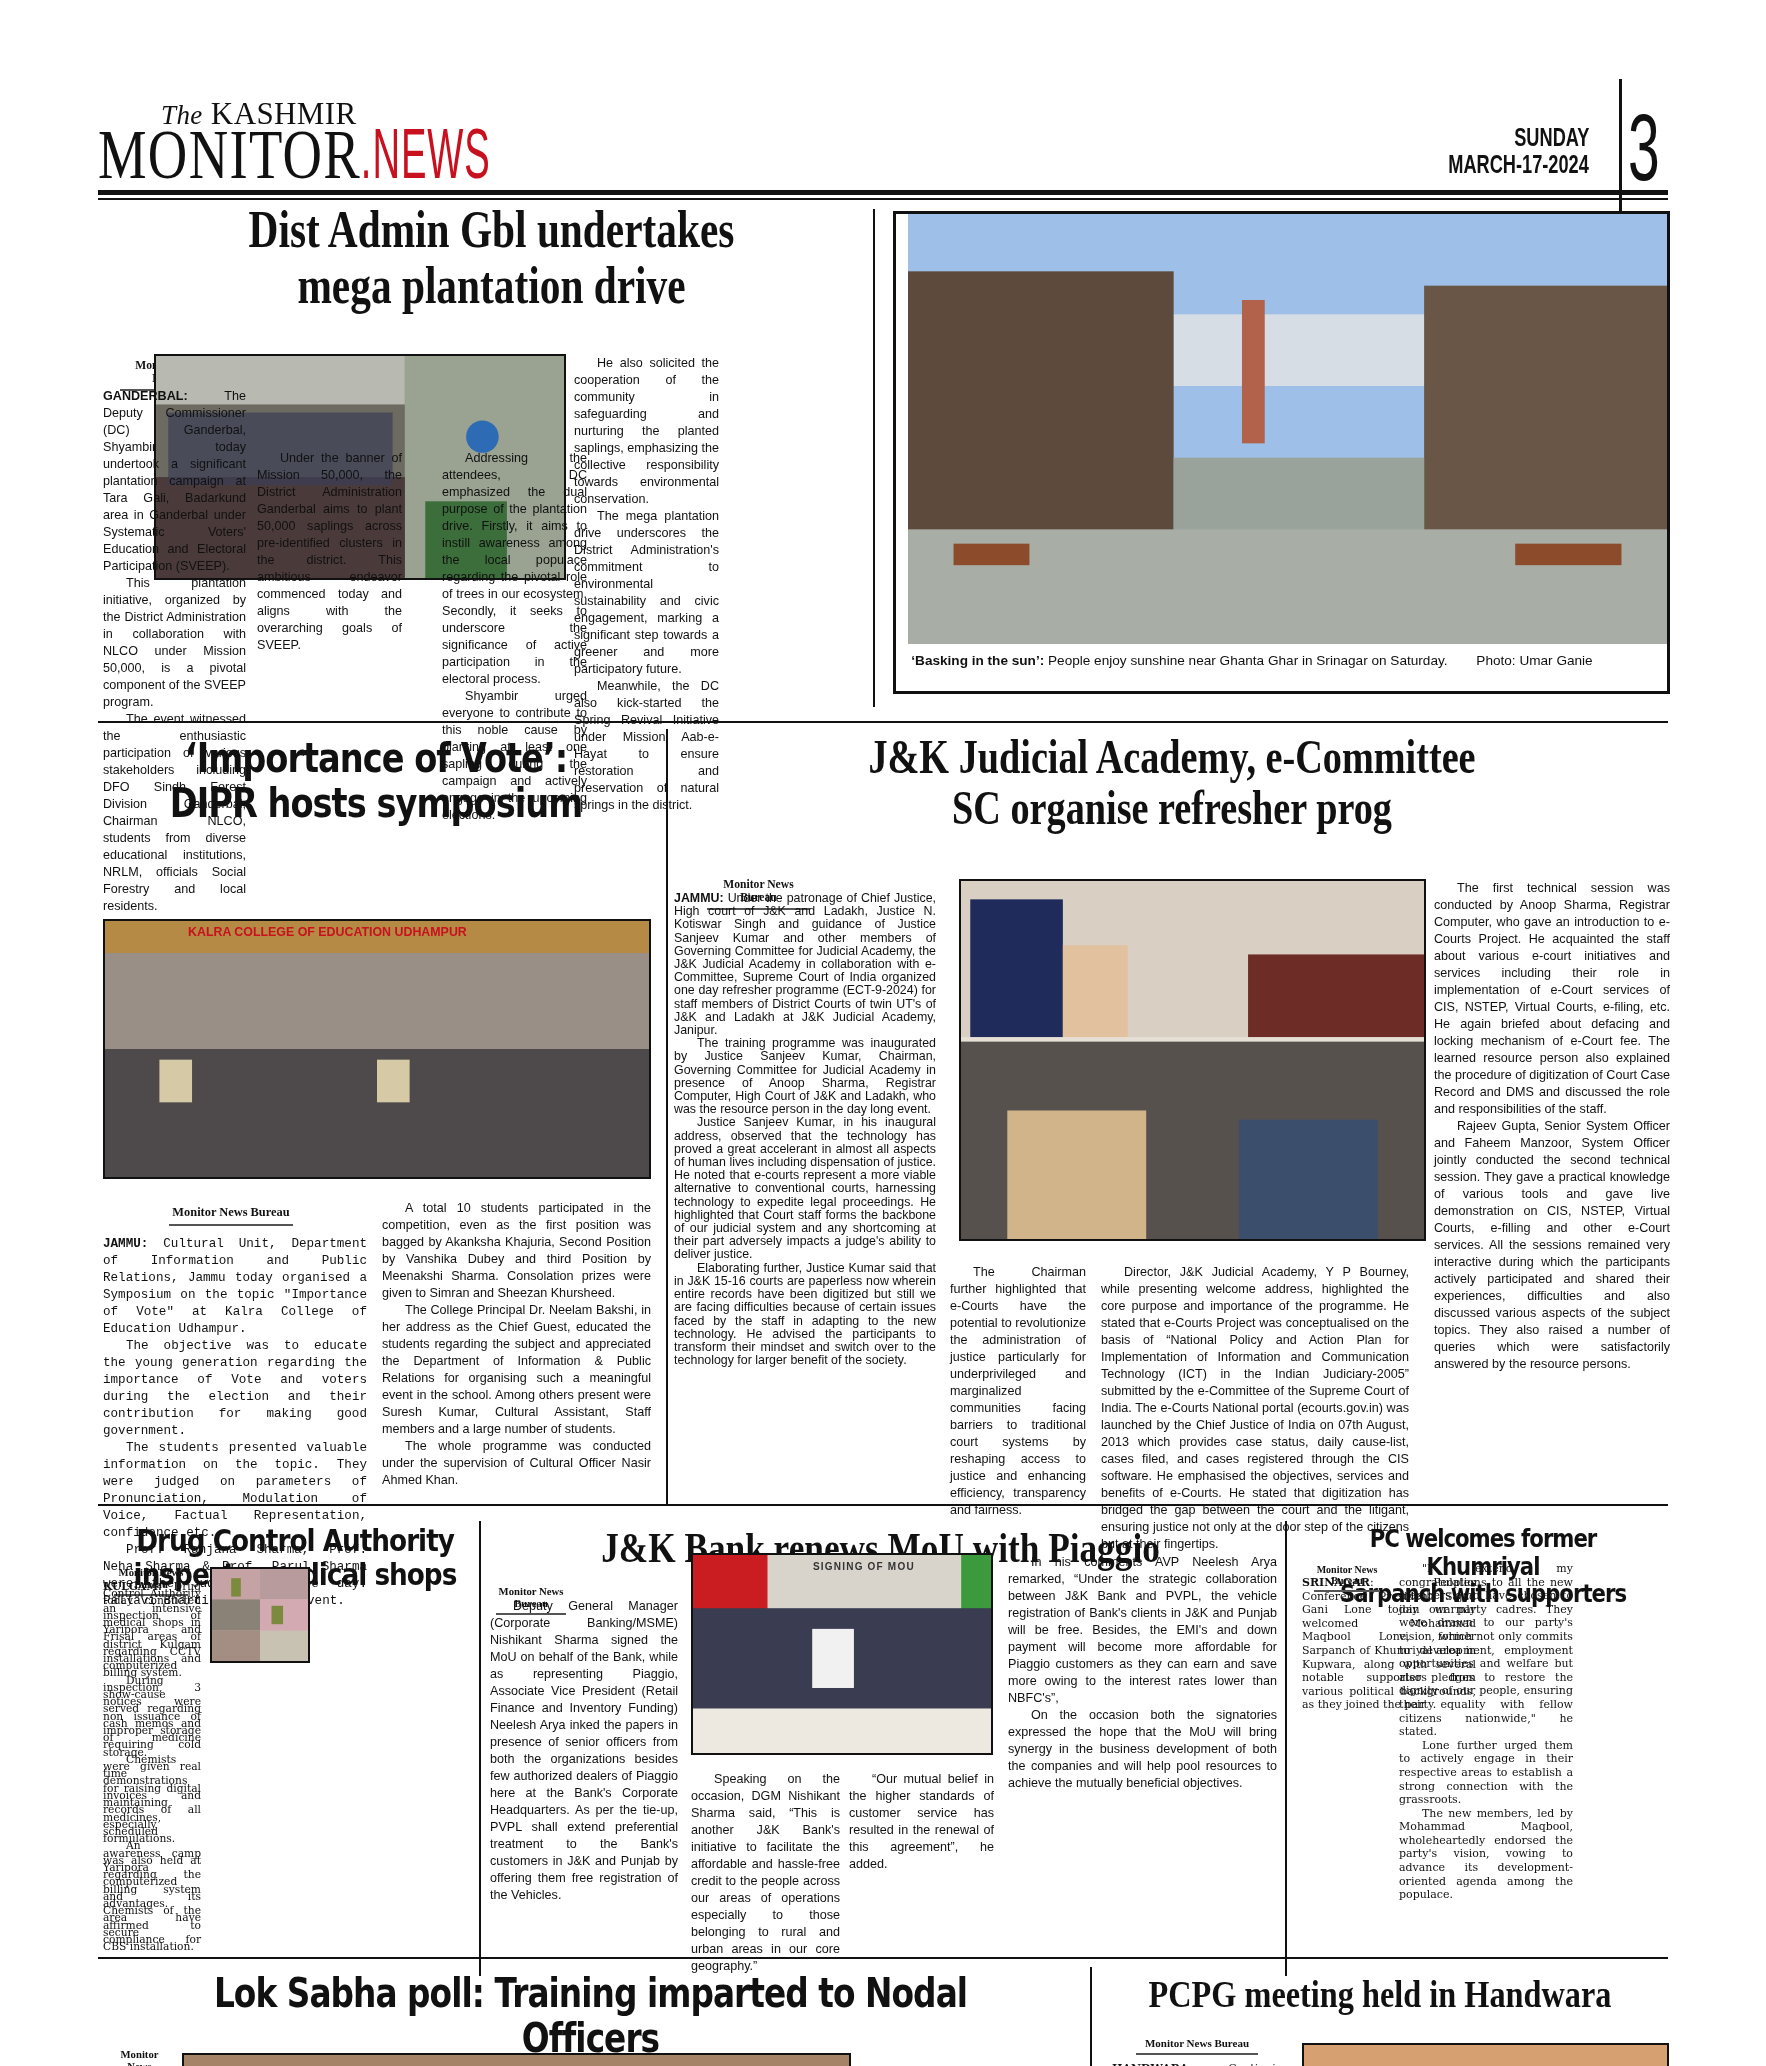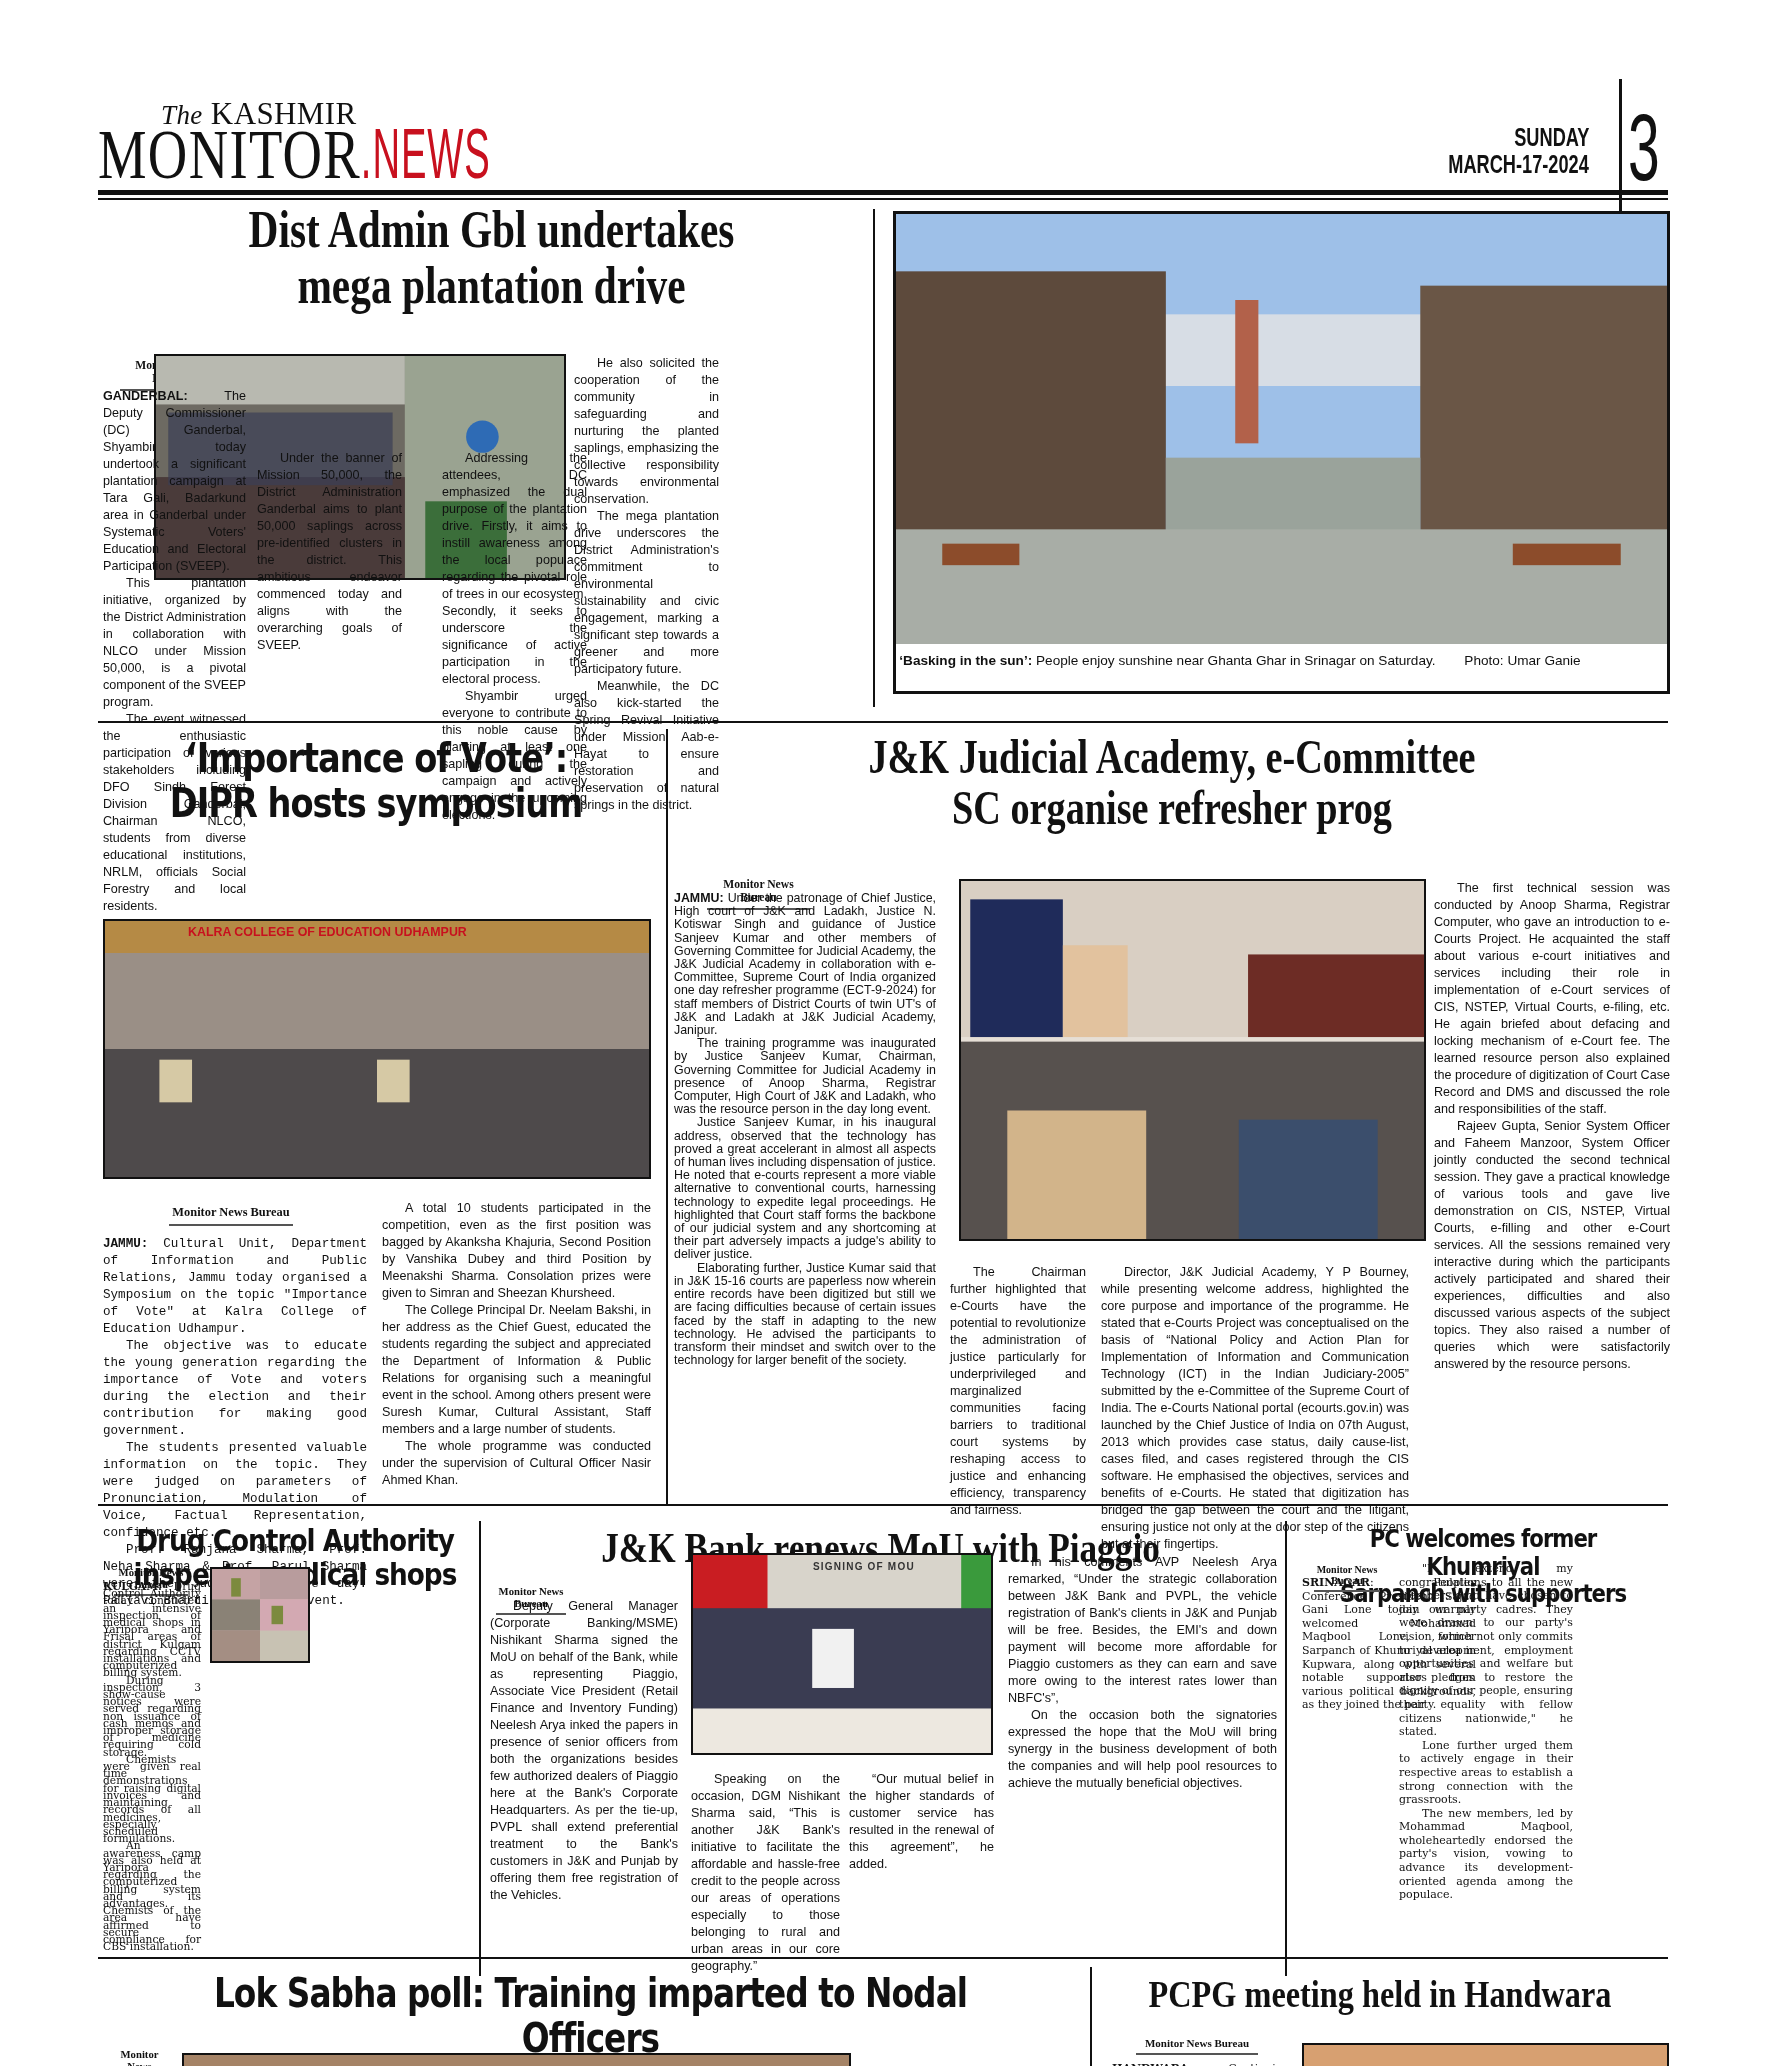--- a/index.html
+++ b/index.html
@@ -71,21 +71,21 @@
   <p id="pl-4">Addressing the attendees, DC emphasized the dual purpose of the plantation drive. Firstly, it aims to instill awareness among the local populace regarding the pivotal role of trees in our ecosystem. Secondly, it seeks to underscore the significance of active participation in the electoral process.</p>
   <p id="pl-5">Shyambir urged everyone to contribute to this noble cause by planting at least one sapling during the campaign and actively engage in the upcoming elections.</p>
 </div>
 <div class="abs col" style="left:574px;top:355px;width:145px;">
   <p id="pl-6">He also solicited the cooperation of the community in safeguarding and nurturing the planted saplings, emphasizing the collective responsibility towards environmental conservation.</p>
   <p id="pl-7">The mega plantation drive underscores the District Administration's commitment to environmental sustainability and civic engagement, marking a significant step towards a greener and more participatory future.</p>
   <p id="pl-8">Meanwhile, the DC also kick-started the Spring Revival Initiative under Mission Aab-e-Hayat to ensure restoration and preservation of natural springs in the district.</p>
 </div>
 <div class="abs vline" style="left:873px;top:209px;height:498px;"></div>
 
-<div class="abs photo" style="left:893px;top:211px;width:777px;height:483px;border-width:3.3px;">
+<div class="abs photo" style="left:893px;top:211px;width:777px;height:483px;border-width:3.3px;padding-left:12px;">
   <svg style="width:100%;height:430px;display:block" viewBox="0 0 100 60" preserveAspectRatio="none">
     <rect width="100" height="60" fill="#9ec0e8"></rect>
       <rect y="14" width="100" height="10" fill="#d7dde5"></rect>
     <rect x="0" y="8" width="35" height="40" fill="#5d4a3c"></rect>
       <rect x="68" y="10" width="32" height="38" fill="#6a5646"></rect>
     <rect x="44" y="12" width="3" height="20" fill="#b2614a"></rect>
       <rect x="35" y="34" width="33" height="26" fill="#9aa39b"></rect>
     <rect x="0" y="44" width="100" height="16" fill="#a8ada6"></rect>
       <rect x="6" y="46" width="10" height="3" fill="#8c4c2b"></rect>
       <rect x="80" y="46" width="14" height="3" fill="#8c4c2b"></rect>

